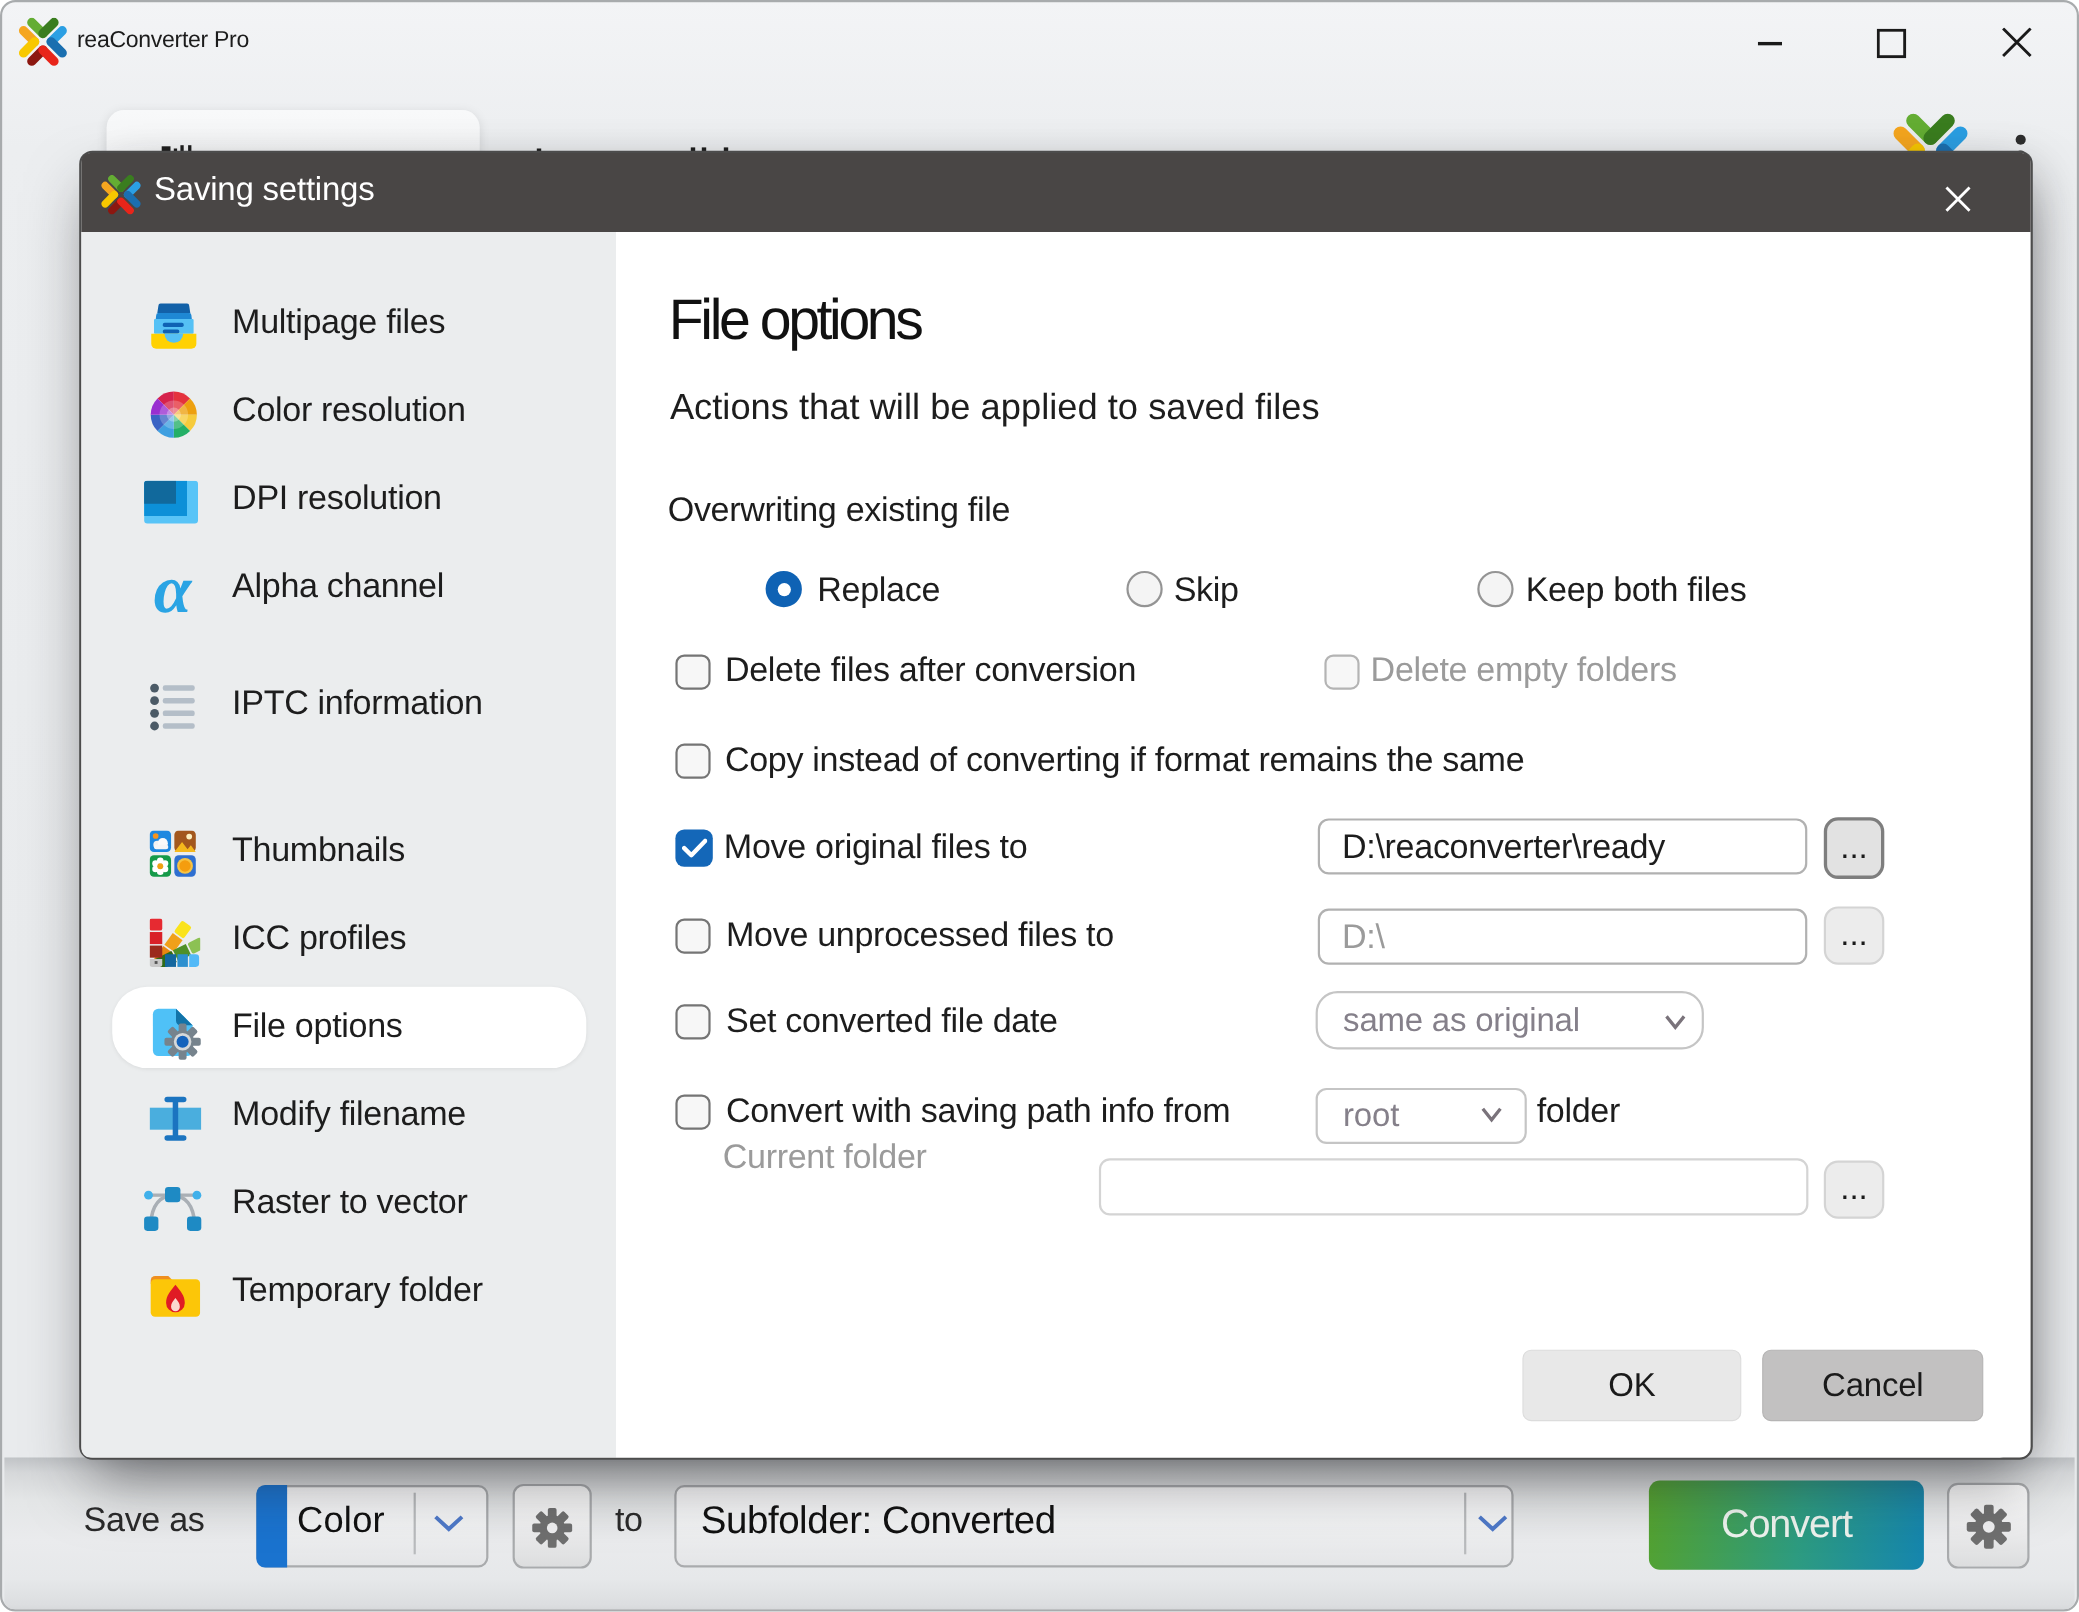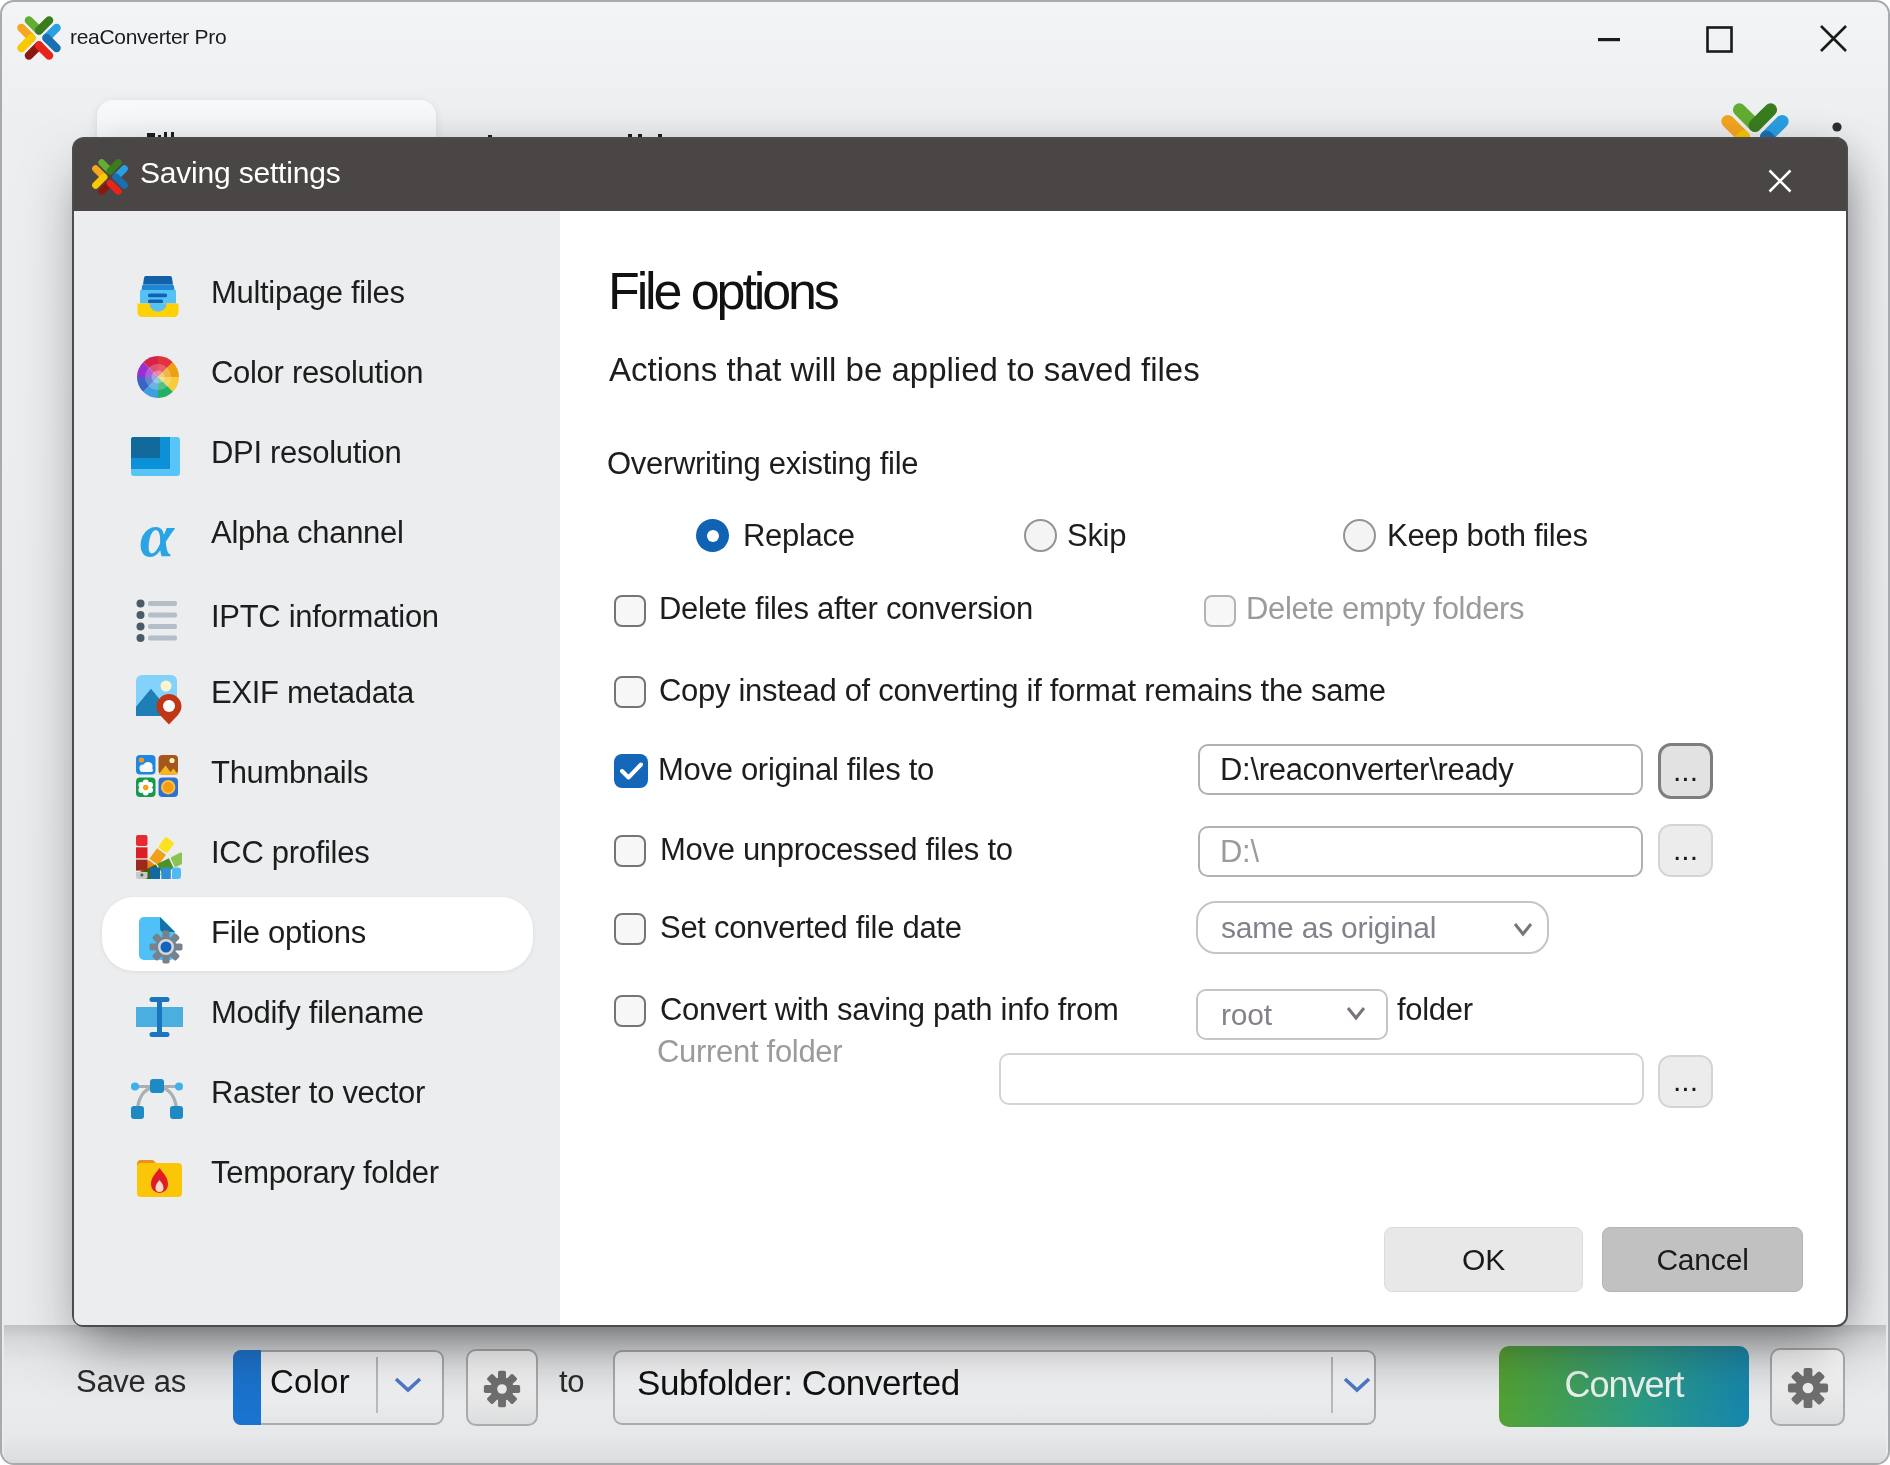--- a/index.html
+++ b/index.html
@@ -229,47 +229,36 @@
         <path d="M0 3 a3 3 0 0 1 3 -3 h26 v21 h-29 z" fill="#11699c"></path>
       </svg>
       <div class="slabel">DPI resolution</div>
     </div>
     <div class="srow" style="top:358px;">
       <svg class="sicon" width="44" height="44" viewBox="0 0 44 44" style="overflow:visible;">
         <text x="21" y="41" font-family="Liberation Serif, serif" font-style="italic" font-weight="bold" font-size="62" fill="#2aa4e4" text-anchor="middle">α</text>
       </svg>
       <div class="slabel">Alpha channel</div>
     </div>
-    <div class="srow" style="top:442px;padding-left:46px;">
+    <div class="srow" style="top:464px;padding-left:46px;">
       <svg class="sicon" width="44" height="44" viewBox="0 0 44 44">
         <g fill="#4b5a66">
           <circle cx="4.5" cy="4.5" r="4"></circle>
             <circle cx="4.5" cy="16" r="4"></circle>
             <circle cx="4.5" cy="27.5" r="4"></circle>
             <circle cx="4.5" cy="39" r="4"></circle>
         </g>
         <g fill="#b4bec8">
           <rect x="12" y="2" width="29" height="5" rx="2"></rect>
             <rect x="12" y="13.5" width="29" height="5" rx="2"></rect>
           <rect x="12" y="25" width="29" height="5" rx="2"></rect>
             <rect x="12" y="36.5" width="29" height="5" rx="2"></rect>
         </g>
       </svg>
       <div class="slabel">IPTC information</div>
-    </div>
-    <div class="srow" style="top:518px;">
-      <svg class="sicon" width="54" height="54" viewBox="0 0 54 54" style="overflow:visible;">
-        <rect x="0" y="0" width="41" height="41" rx="6" fill="#82d2fb"></rect>
-        <path d="M0 41 v-9 l15 -18 l14 17 v10 a6 6 0 0 1 -3 0 z" fill="#1a76a8"></path>
-        <path d="M0 41 v-9 l15 -18 l14 17 v10 z" fill="#1d7fb5"></path>
-        <circle cx="30" cy="11" r="5.5" fill="#fdf4cf"></circle>
-        <path d="M33 19 a12.5 12.5 0 0 1 12.5 12.5 c0 7 -7 11.5 -12.5 18 c-5.5 -6.5 -12.5 -11 -12.5 -18 a12.5 12.5 0 0 1 12.5 -12.5 z" fill="#c03716"></path>
-        <circle cx="33" cy="31" r="6" fill="#ffffff"></circle>
-      </svg>
-      <div class="slabel">EXIF metadata</div>
     </div>
     <div class="srow" style="top:598px;">
       <svg class="sicon" width="44" height="44" viewBox="0 0 44 44">
         <rect x="0" y="0" width="19.5" height="19.5" rx="4" fill="#1e88e0"></rect>
         <circle cx="5.5" cy="5" r="2.6" fill="#f7941d"></circle>
         <circle cx="7" cy="13" r="3.6" fill="#f2f2f2"></circle>
           <circle cx="12" cy="11.5" r="4.6" fill="#fafafa"></circle>
           <rect x="4" y="13" width="13" height="4" rx="2" fill="#f6f6f6"></rect>
         <rect x="22.5" y="0" width="19.5" height="19.5" rx="4" fill="#a3571d"></rect>
         <circle cx="36" cy="5.5" r="2.6" fill="#fdf0c0"></circle>

